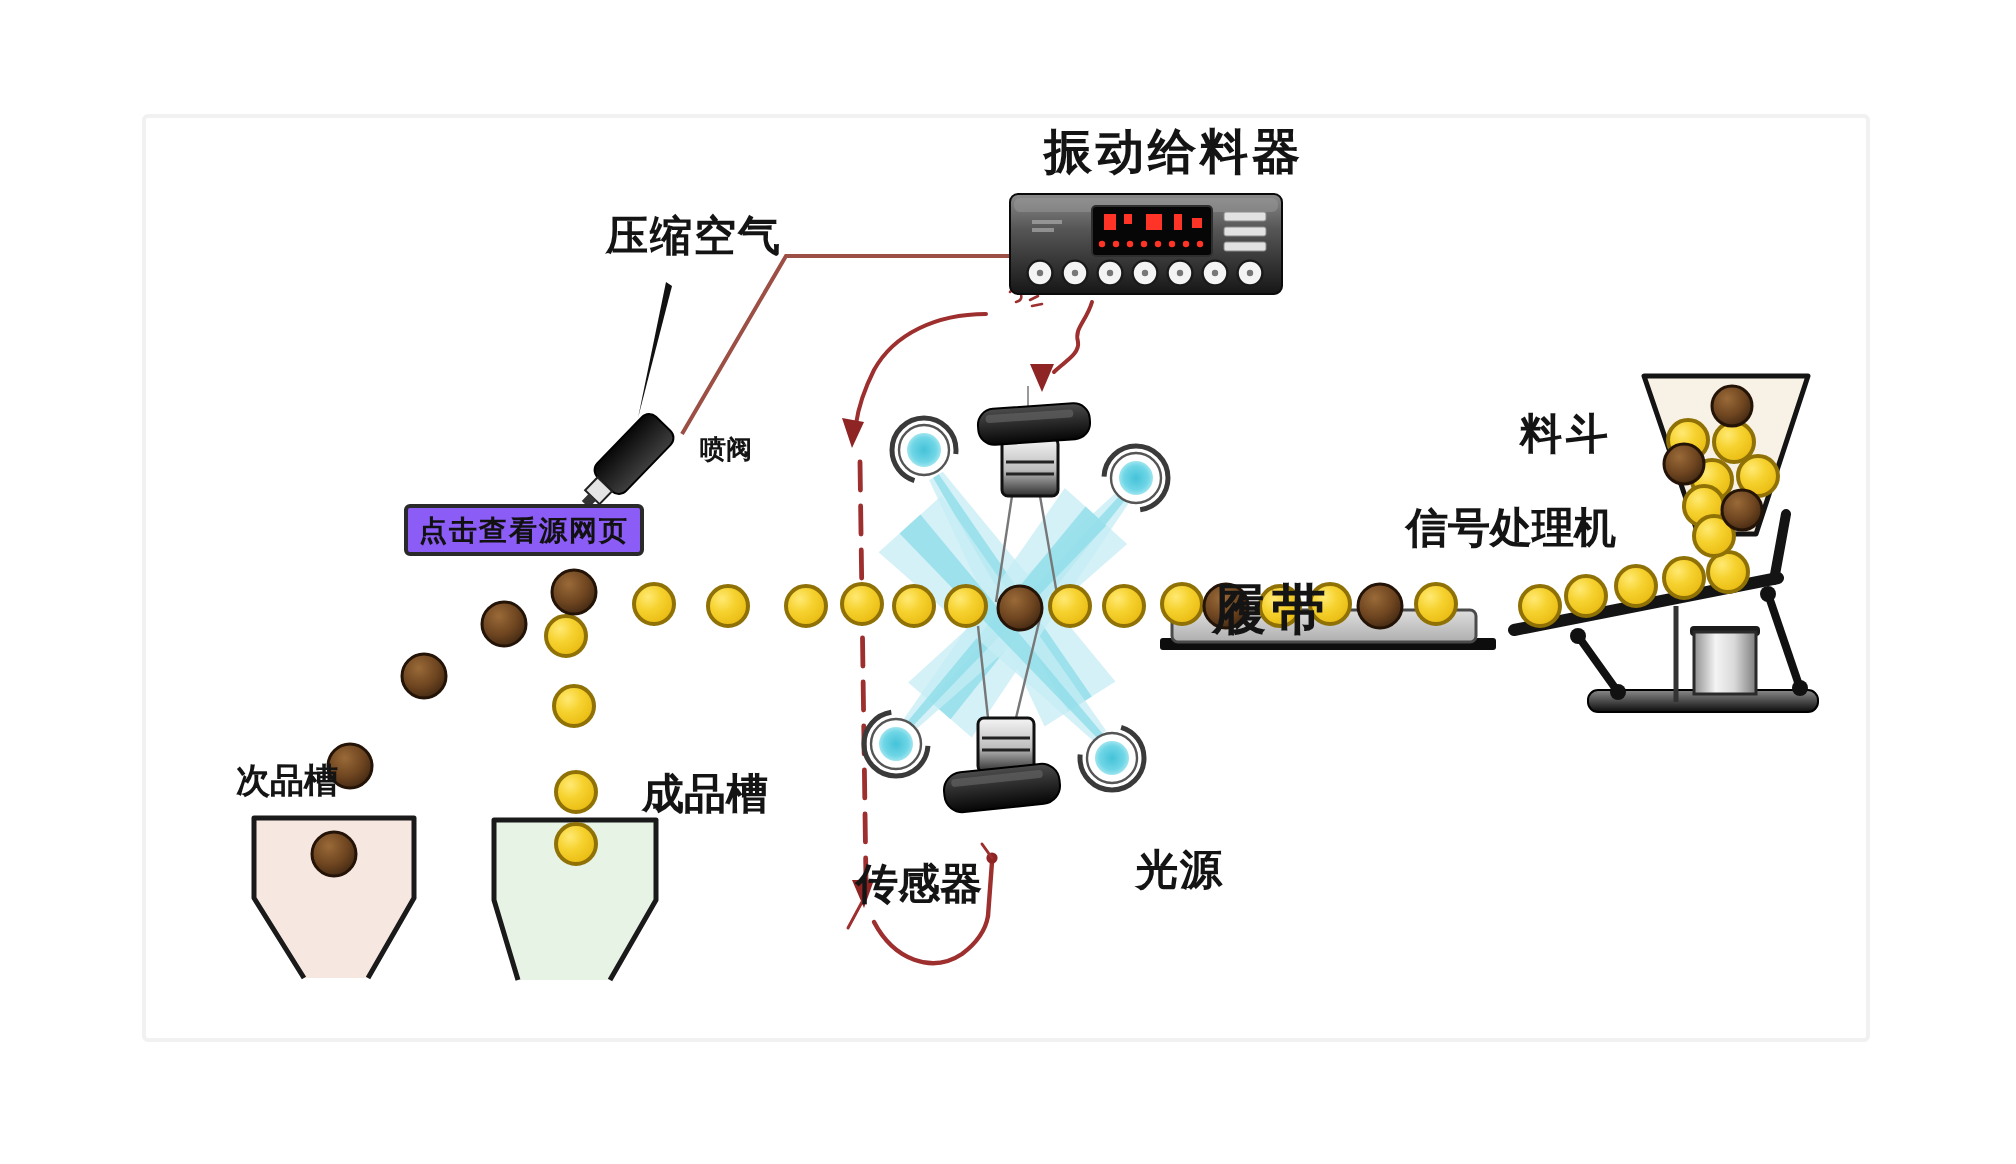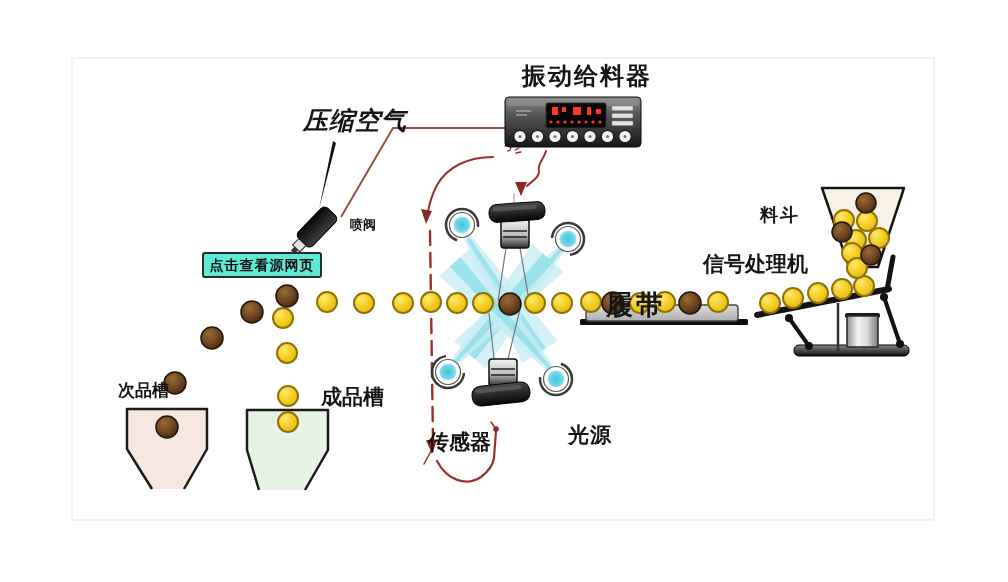--- a/index.html
+++ b/index.html
@@ -2,31 +2,31 @@
 <html><head>
 <meta charset="utf-8">
 <style>
   html,body{margin:0;padding:0;background:#ffffff;width:1008px;height:582px;overflow:hidden;}
   #stage{position:relative;width:1008px;height:582px;background:#ffffff;
          font-family:"Liberation Sans","DejaVu Sans",sans-serif;}
   svg{position:absolute;left:0;top:0;}
   .lbl{position:absolute;color:#141414;white-space:nowrap;font-weight:bold;
        -webkit-font-smoothing:antialiased;}
   .lbl-title{left:522px;top:60px;font-size:24px;letter-spacing:2px;}
-  .lbl-air{left:303px;top:104px;font-size:25px;letter-spacing:1px;font-style:italic;}
+  .lbl-air{left:303px;top:104px;font-size:21px;letter-spacing:1px;}
   .lbl-valve{left:350px;top:216px;font-size:13px;}
   .lbl-belt{left:606px;top:245px;font-size:27px;letter-spacing:3px;margin-top:42px;}
   .lbl-feeder{left:703px;top:250px;font-size:21px;}
-  .lbl-hopper{left:760px;top:203px;font-size:18px;letter-spacing:2px;}
+  .lbl-hopper{left:760px;top:203px;font-size:21px;letter-spacing:2px;}
   .lbl-sensor{left:428px;top:428px;font-size:21px;}
   .lbl-light{left:524px;top:421px;font-size:21px;letter-spacing:1px;margin-left:44px;}
   .lbl-reject{left:70px;top:379px;font-size:17px;margin-left:48px;}
   .lbl-product{left:321px;top:383px;font-size:21px;}
   .watermark{position:absolute;left:202px;top:252px;width:116px;height:22px;
-             border:2px solid #2a2a2a;border-radius:3px;background:#5eead4;
+             border:2px solid #2a2a2a;border-radius:3px;background:#8b5cf6;
              font-size:14px;font-weight:bold;color:#111;text-align:center;
              line-height:22px;letter-spacing:1px;cursor:pointer;}
 </style>
 </head>
 <body>
 
 <div id="stage">
 
 <svg width="1008" height="582" viewBox="0 0 1008 582">
   <defs>

